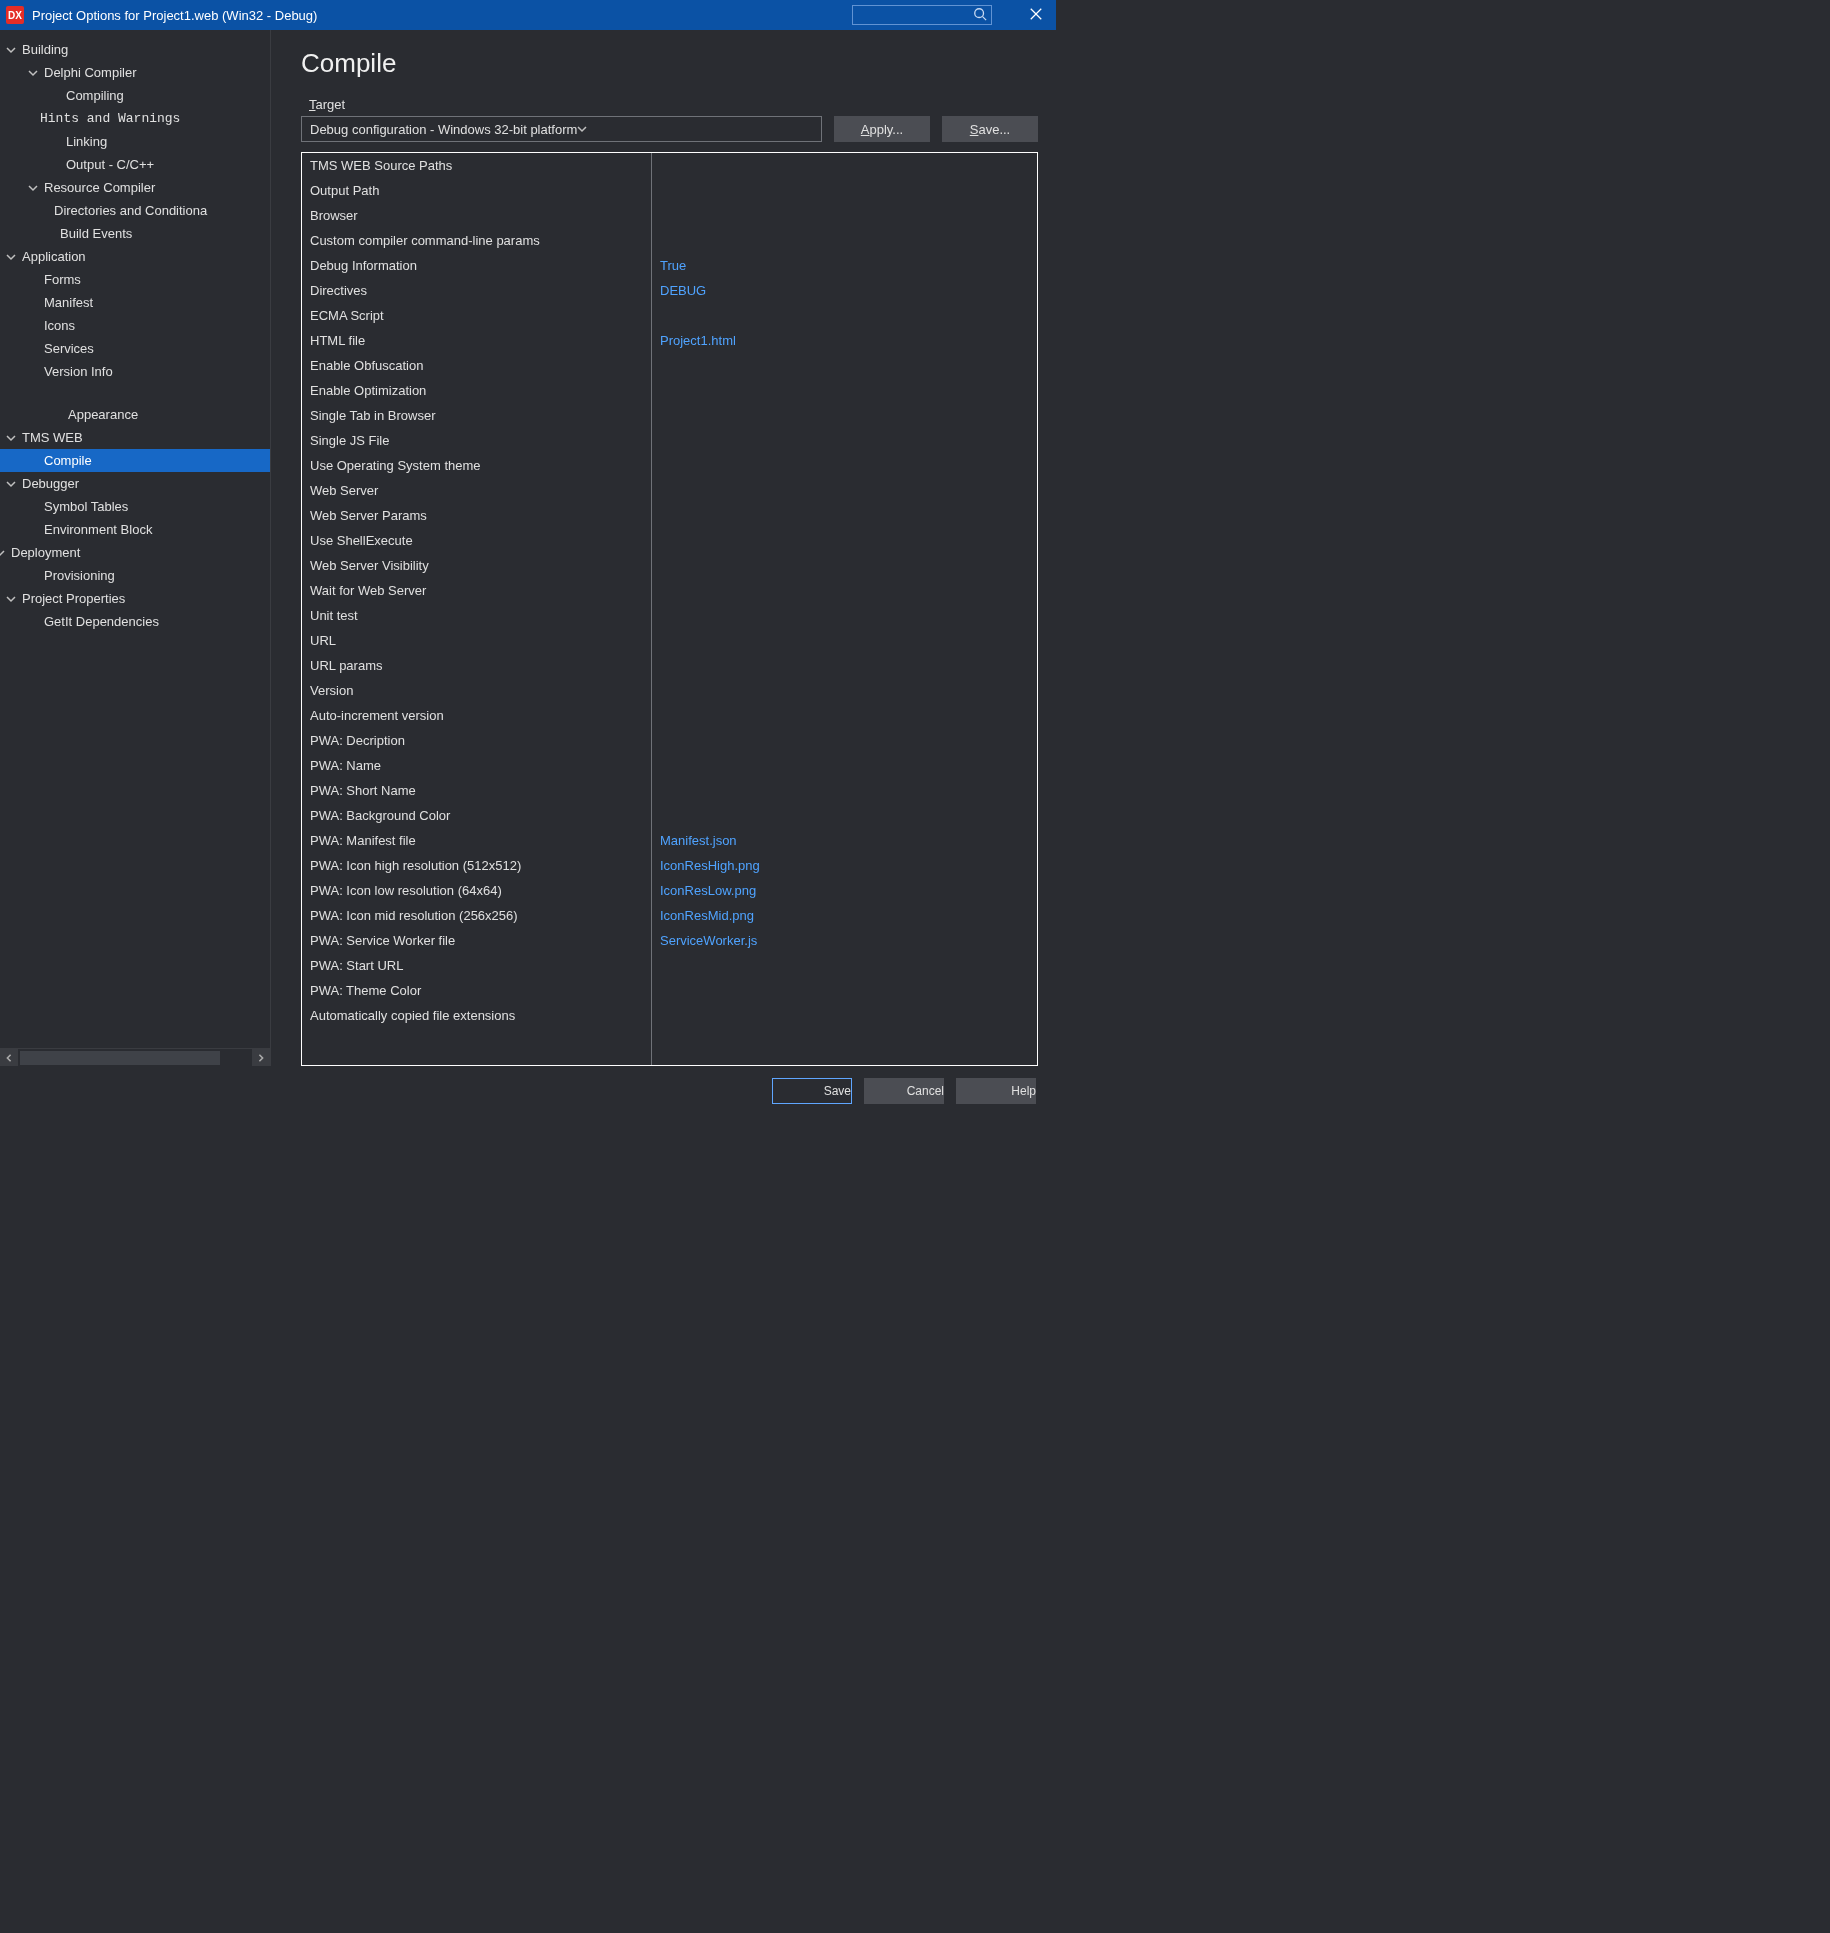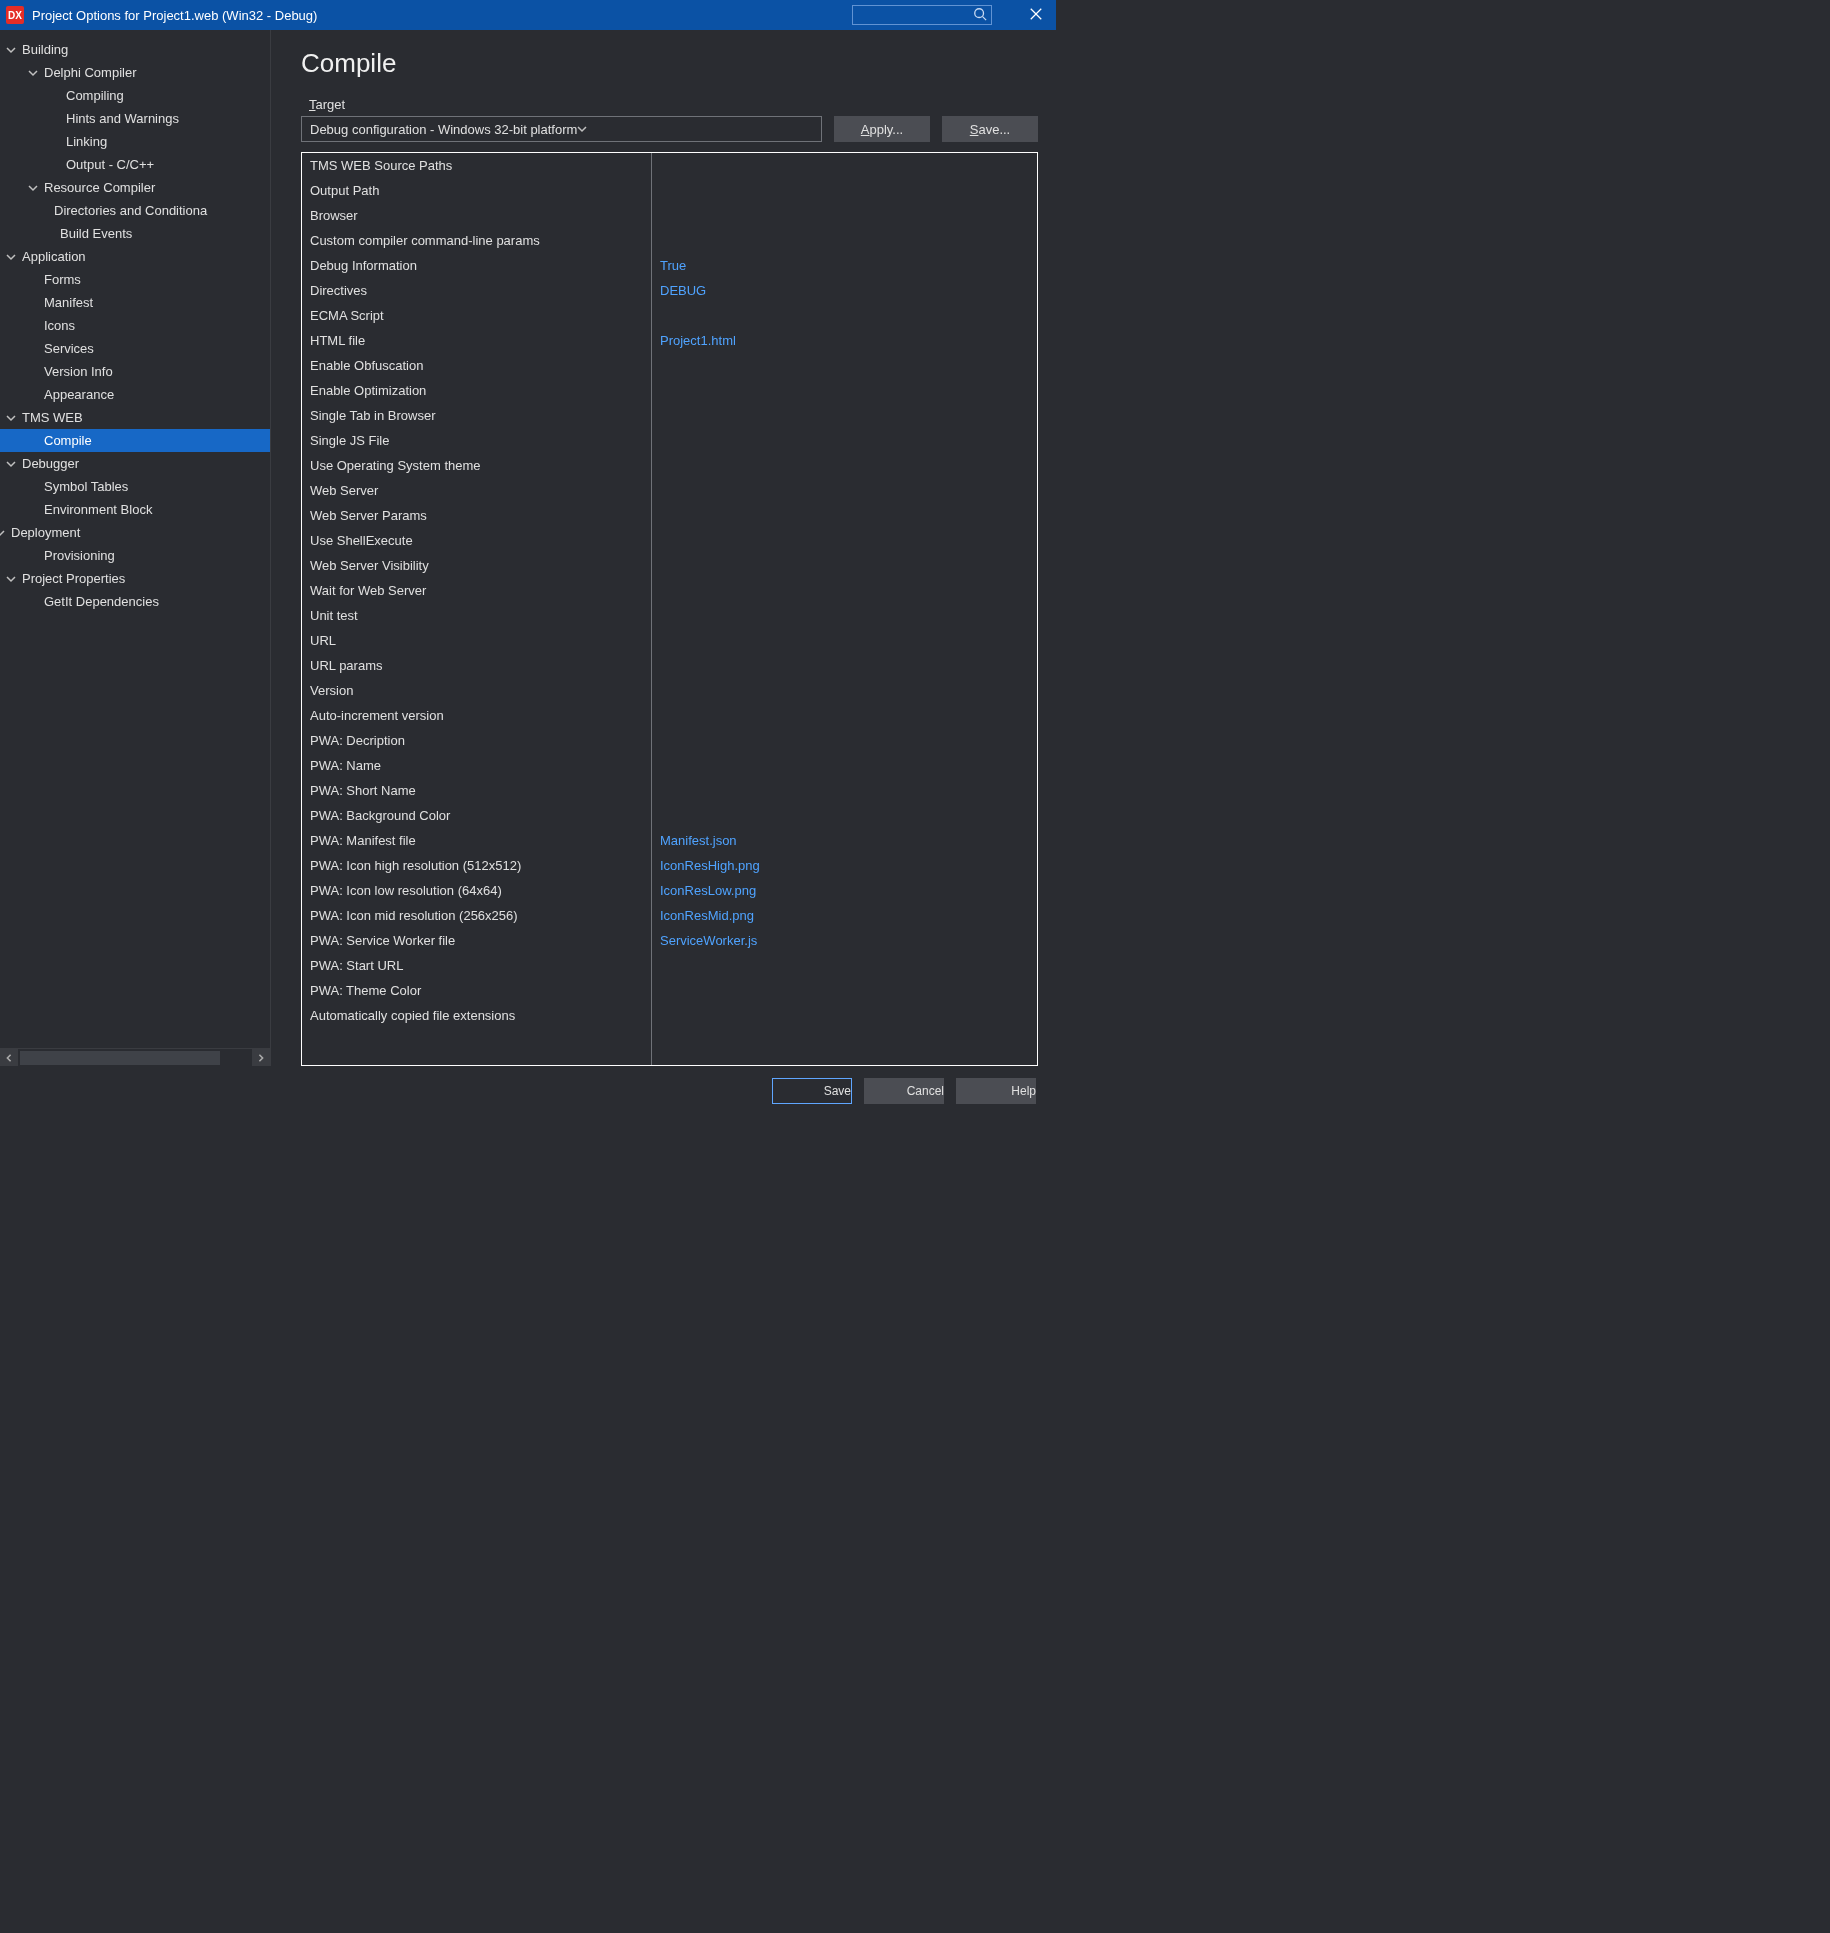--- a/index.html
+++ b/index.html
@@ -200,26 +200,26 @@
             <svg viewBox="0 0 10 10">
               <polyline points="1,3 5,7 9,3"></polyline>
             </svg>
           </span>
           <span class="label">Delphi Compiler</span>
         </div>
         <div class="tree-item" style="padding-left: 66px;">
           <span class="chev" style="width: 0px; margin-right: 0px;"></span>
           <span class="label">Compiling</span>
         </div>
+        <div class="tree-item" style="padding-left: 40px; font-family: Liberation Mono, monospace;">
+          <span class="chev" style="width: 0px; margin-right: 0px;"></span>
+          <span class="label">Hints and Warnings</span>
+        </div>
         <div class="tree-item" style="padding-left: 66px;">
           <span class="chev" style="width: 0px; margin-right: 0px;"></span>
-          <span class="label">Hints and Warnings</span>
-        </div>
-        <div class="tree-item" style="padding-left: 66px;">
-          <span class="chev" style="width: 0px; margin-right: 0px;"></span>
           <span class="label">Linking</span>
         </div>
         <div class="tree-item" style="padding-left: 66px; text-align: right;">
           <span class="chev" style="width: 0px; margin-right: 0px;"></span>
           <span class="label">Output - C/C++</span>
         </div>
         <div class="tree-item" style="padding-left: 44px;">
           <span class="chev" style="margin-left: -18px;">
             <svg viewBox="0 0 10 10">
               <polyline points="1,3 5,7 9,3"></polyline>
@@ -256,21 +256,21 @@
           <span class="label">Icons</span>
         </div>
         <div class="tree-item" style="padding-left: 44px;">
           <span class="chev" style="width: 0px; margin-right: 0px;"></span>
           <span class="label">Services</span>
         </div>
         <div class="tree-item" style="padding-left: 44px;">
           <span class="chev" style="width: 0px; margin-right: 0px;"></span>
           <span class="label">Version Info</span>
         </div>
-        <div class="tree-item" style="padding-left: 44px;">
+        <div class="tree-item" style="padding-left: 68px; margin-top: 20px;">
           <span class="chev" style="width: 0px; margin-right: 0px;"></span>
           <span class="label">Appearance</span>
         </div>
         <div class="tree-item" style="padding-left: 22px;">
           <span class="chev" style="margin-left: -18px;">
             <svg viewBox="0 0 10 10">
               <polyline points="1,3 5,7 9,3"></polyline>
             </svg>
           </span>
           <span class="label">TMS WEB</span>

